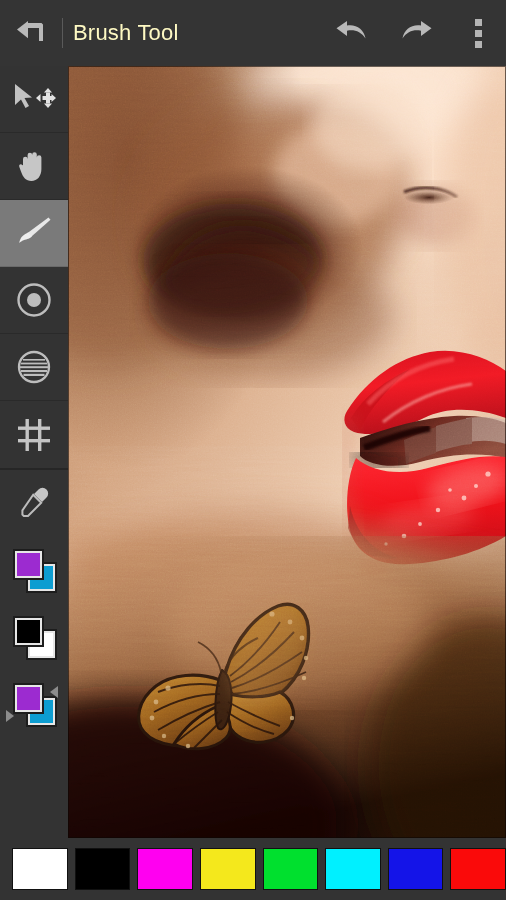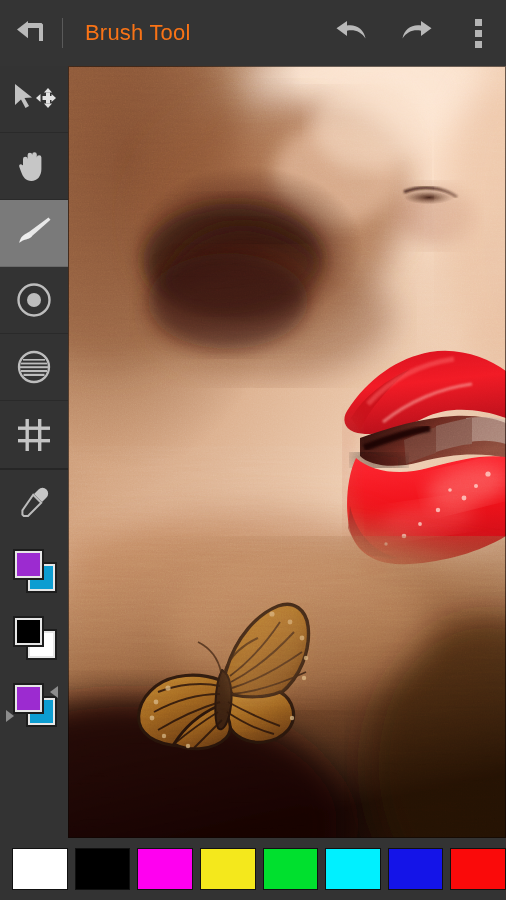--- a/index.html
+++ b/index.html
@@ -20,22 +20,22 @@
   }
   #back-btn {
     width:62px; height:66px;
     display:flex; align-items:center; justify-content:center;
     cursor:pointer;
   }
   .topdiv {
     width:1px; height:30px; background:#5a5a5a;
   }
   #app-title {
-    color:#f97316; font-size:22px; letter-spacing:.2px;
-    margin-left:22px; white-space:nowrap;
+    color:#fef9c3; font-size:22px; letter-spacing:.2px;
+    margin-left:10px; white-space:nowrap;
     flex:0 0 auto;
     text-align:center;
   }
   #top-actions {
     margin-left:auto; display:flex; align-items:center; height:66px;
   }
   .topbtn {
     width:66px; height:66px;
     display:flex; align-items:center; justify-content:center;
     cursor:pointer;

